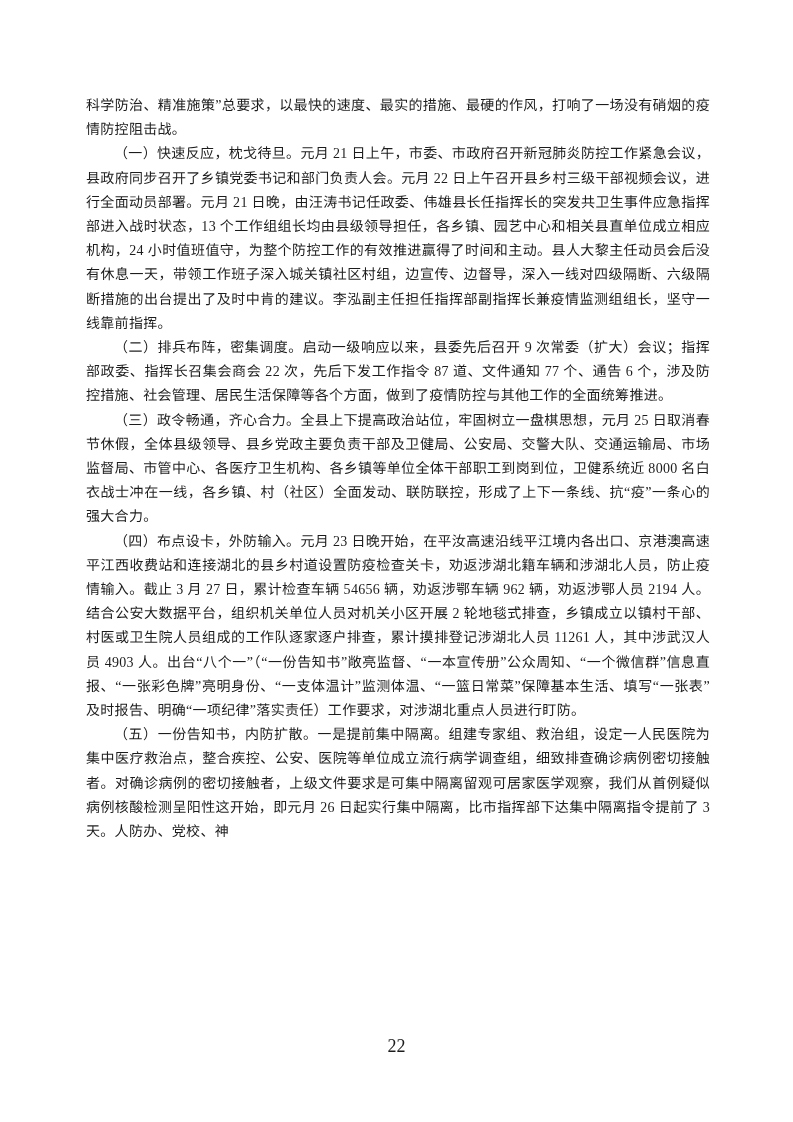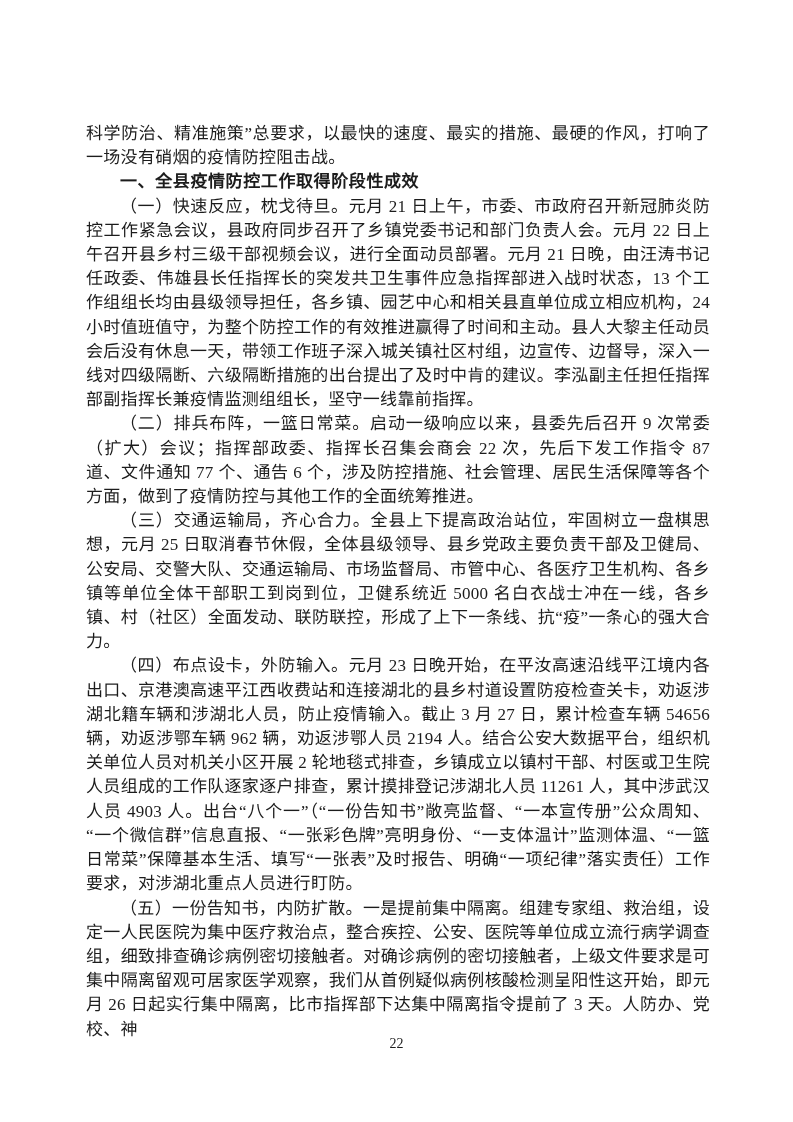--- a/index.html
+++ b/index.html
@@ -12,23 +12,23 @@
     width: 793px;
     height: 1122px;
     background: #ffffff;
     overflow: hidden;
     font-family: "Liberation Serif", "DejaVu Serif", serif;
     color: #1c1c1c;
   }
   .content {
     position: absolute;
     left: 86px;
-    top: 122px;
+    top: 94px;
     width: 624px;
-    font-size: 17px;
+    font-size: 14px;
     line-height: 24.2px;
     text-align: justify;
     letter-spacing: 0.3px;
   }
   .content p {
     margin: 0;
     padding: 0;
     text-indent: 2em;
   }
   .content p.continuation {
@@ -41,34 +41,33 @@
   }
   .content .lead {
     font-weight: 400;
   }
   .footer {
     position: absolute;
     left: 0;
     right: 0;
     top: 1036px;
     text-align: center;
-    font-size: 14px;
+    font-size: 18px;
     font-family: "Liberation Serif", "DejaVu Serif", serif;
     color: #1c1c1c;
   }
 </style>
 </head>
 <body>
 
 <div class="page">
   <div class="content" id="document-body">
       <p class="continuation"><span>科学防治、精准施策”总要求，以最快的速度、最实的措施、最硬的作风，打响了一场没有硝烟的疫情防控阻击战。</span></p>
-      <p class="heading"><span>一、全县疫情防控工作取得阶段性成效</span></p>
       <p class="body"><span class="lead">（一）快速反应，枕戈待旦。</span><span>元月 21 日上午，市委、市政府召开新冠肺炎防控工作紧急会议，县政府同步召开了乡镇党委书记和部门负责人会。元月 22 日上午召开县乡村三级干部视频会议，进行全面动员部署。元月 21 日晚，由汪涛书记任政委、伟雄县长任指挥长的突发共卫生事件应急指挥部进入战时状态，13 个工作组组长均由县级领导担任，各乡镇、园艺中心和相关县直单位成立相应机构，24 小时值班值守，为整个防控工作的有效推进赢得了时间和主动。县人大黎主任动员会后没有休息一天，带领工作班子深入城关镇社区村组，边宣传、边督导，深入一线对四级隔断、六级隔断措施的出台提出了及时中肯的建议。李泓副主任担任指挥部副指挥长兼疫情监测组组长，坚守一线靠前指挥。</span></p>
-      <p class="body"><span class="lead">（二）排兵布阵，一篮日常菜。</span><span>启动一级响应以来，县委先后召开 9 次常委（扩大）会议；指挥部政委、指挥长召集会商会 22 次，先后下发工作指令 87 道、文件通知 77 个、通告 6 个，涉及防控措施、社会管理、居民生活保障等各个方面，做到了疫情防控与其他工作的全面统筹推进。</span></p>
-      <p class="body"><span class="lead">（三）交通运输局，齐心合力。</span><span>全县上下提高政治站位，牢固树立一盘棋思想，元月 25 日取消春节休假，全体县级领导、县乡党政主要负责干部及卫健局、公安局、交警大队、交通运输局、市场监督局、市管中心、各医疗卫生机构、各乡镇等单位全体干部职工到岗到位，卫健系统近 5000 名白衣战士冲在一线，各乡镇、村（社区）全面发动、联防联控，形成了上下一条线、抗“疫”一条心的强大合力。</span></p>
+      <p class="body"><span class="lead">（二）排兵布阵，密集调度。</span><span>启动一级响应以来，县委先后召开 9 次常委（扩大）会议；指挥部政委、指挥长召集会商会 22 次，先后下发工作指令 87 道、文件通知 77 个、通告 6 个，涉及防控措施、社会管理、居民生活保障等各个方面，做到了疫情防控与其他工作的全面统筹推进。</span></p>
+      <p class="body"><span class="lead">（三）政令畅通，齐心合力。</span><span>全县上下提高政治站位，牢固树立一盘棋思想，元月 25 日取消春节休假，全体县级领导、县乡党政主要负责干部及卫健局、公安局、交警大队、交通运输局、市场监督局、市管中心、各医疗卫生机构、各乡镇等单位全体干部职工到岗到位，卫健系统近 8000 名白衣战士冲在一线，各乡镇、村（社区）全面发动、联防联控，形成了上下一条线、抗“疫”一条心的强大合力。</span></p>
       <p class="body"><span class="lead">（四）布点设卡，外防输入。</span><span>元月 23 日晚开始，在平汝高速沿线平江境内各出口、京港澳高速平江西收费站和连接湖北的县乡村道设置防疫检查关卡，劝返涉湖北籍车辆和涉湖北人员，防止疫情输入。截止 3 月 27 日，累计检查车辆 54656 辆，劝返涉鄂车辆 962 辆，劝返涉鄂人员 2194 人。结合公安大数据平台，组织机关单位人员对机关小区开展 2 轮地毯式排查，乡镇成立以镇村干部、村医或卫生院人员组成的工作队逐家逐户排查，累计摸排登记涉湖北人员 11261 人，其中涉武汉人员 4903 人。出台“八个一”（“一份告知书”敞亮监督、“一本宣传册”公众周知、“一个微信群”信息直报、“一张彩色牌”亮明身份、“一支体温计”监测体温、“一篮日常菜”保障基本生活、填写“一张表”及时报告、明确“一项纪律”落实责任）工作要求，对涉湖北重点人员进行盯防。</span></p>
       <p class="body"><span class="lead">（五）一份告知书，内防扩散。一是提前集中隔离。</span><span>组建专家组、救治组，设定一人民医院为集中医疗救治点，整合疾控、公安、医院等单位成立流行病学调查组，细致排查确诊病例密切接触者。对确诊病例的密切接触者，上级文件要求是可集中隔离留观可居家医学观察，我们从首例疑似病例核酸检测呈阳性这开始，即元月 26 日起实行集中隔离，比市指挥部下达集中隔离指令提前了 3 天。人防办、党校、神</span></p>
     </div>
   <div class="footer">
     <span>22</span>
   </div>
 </div>
 
 </body></html>

